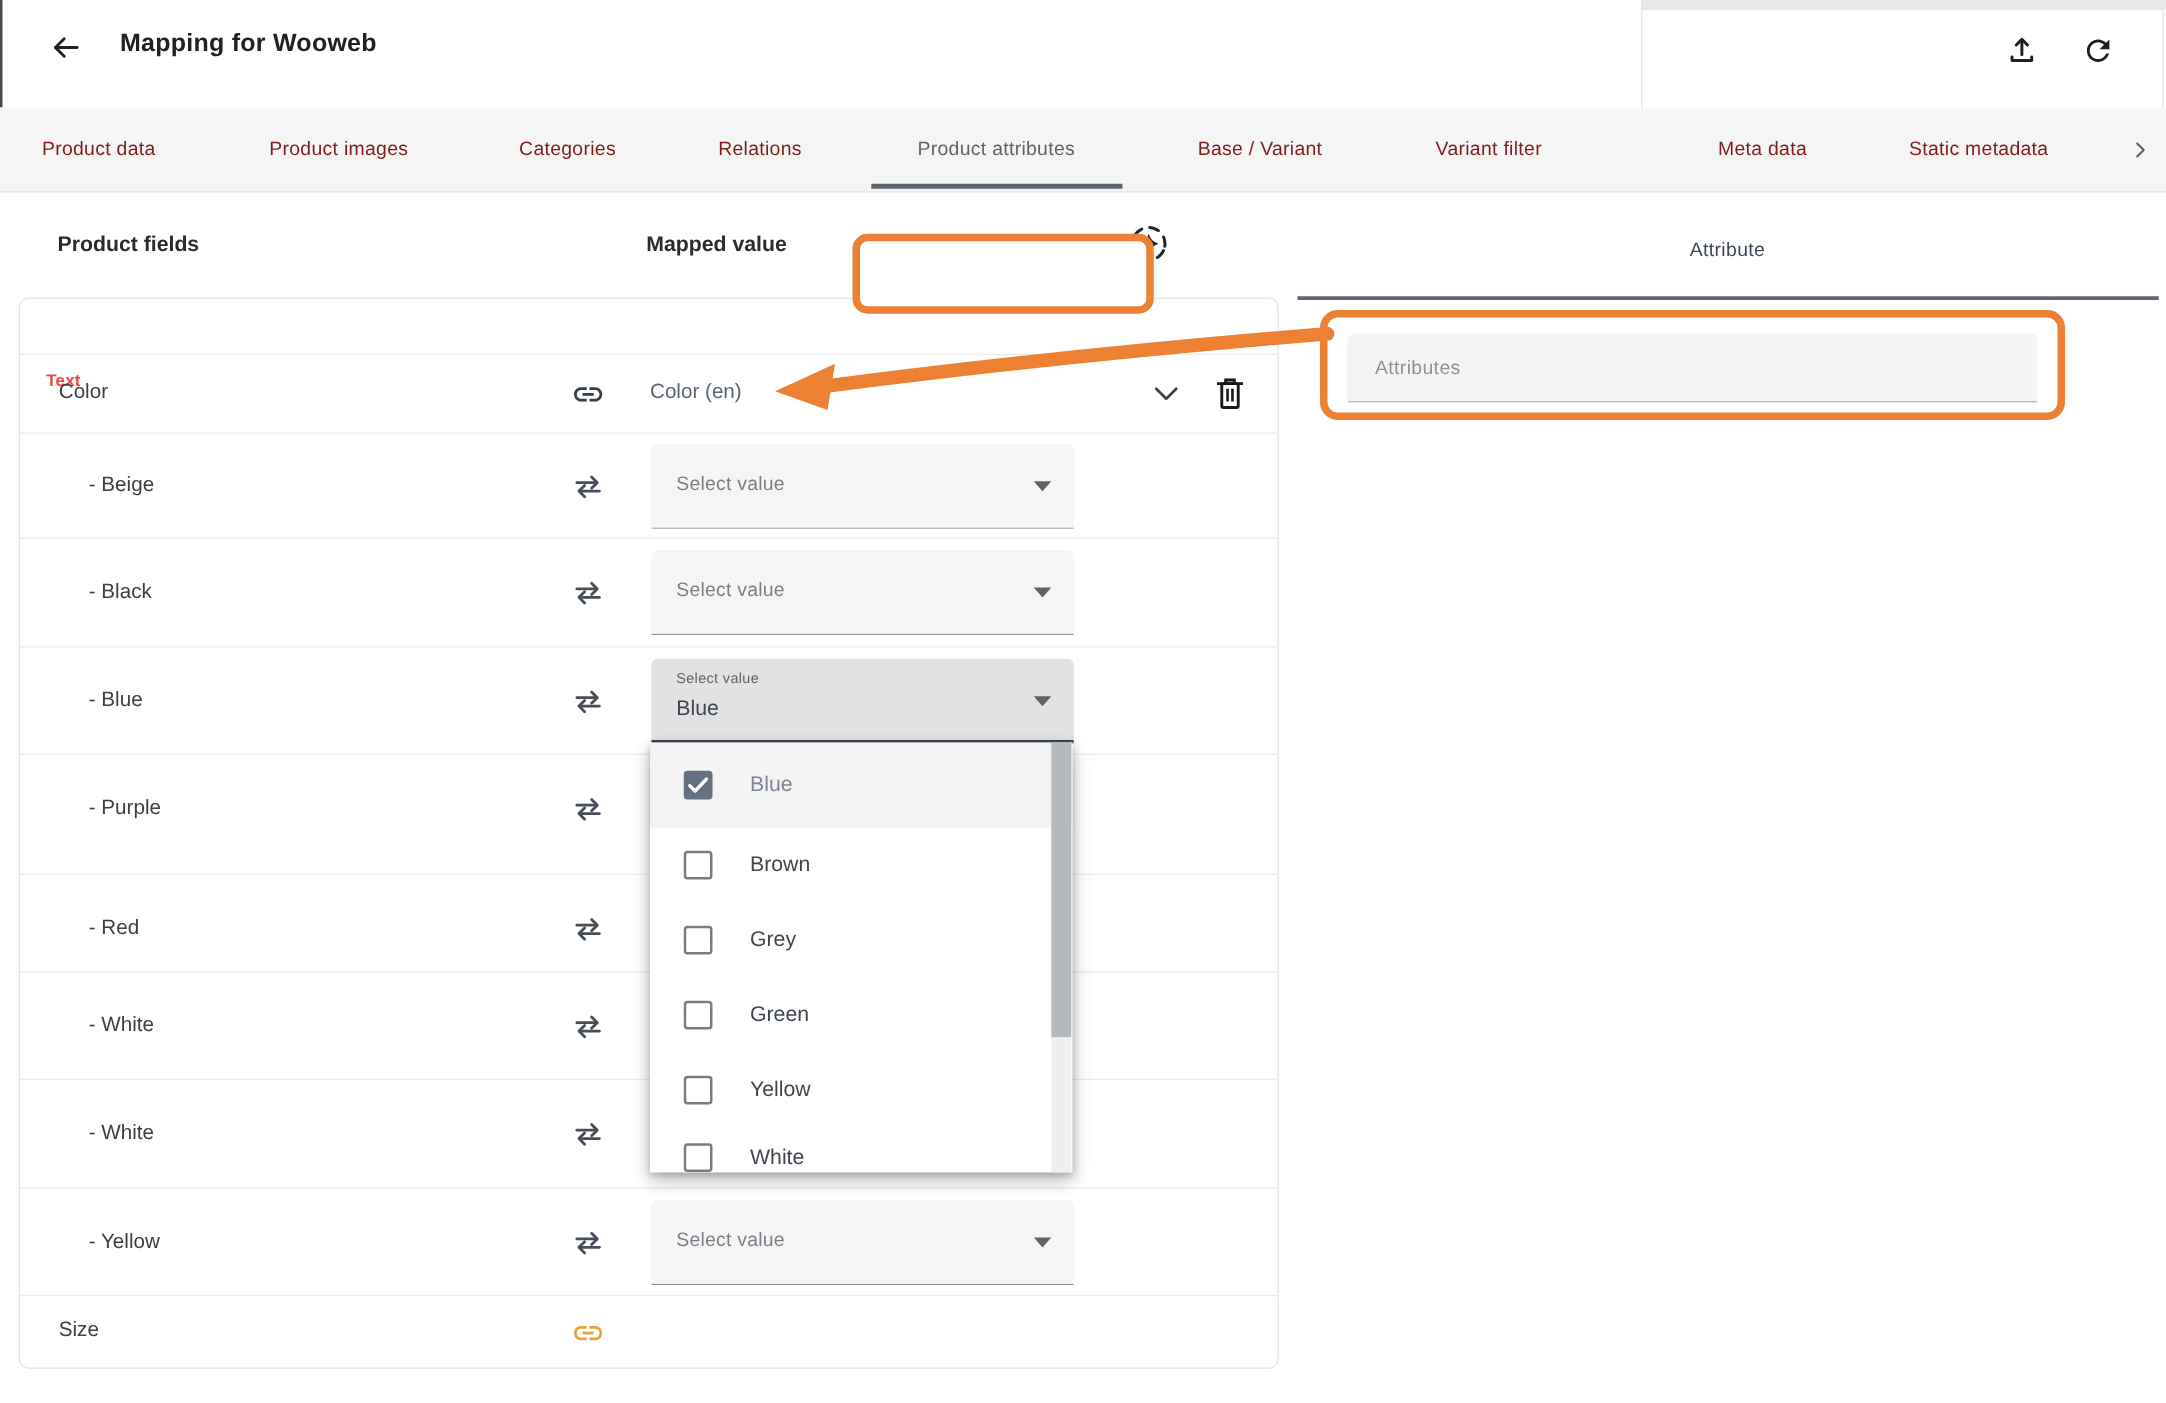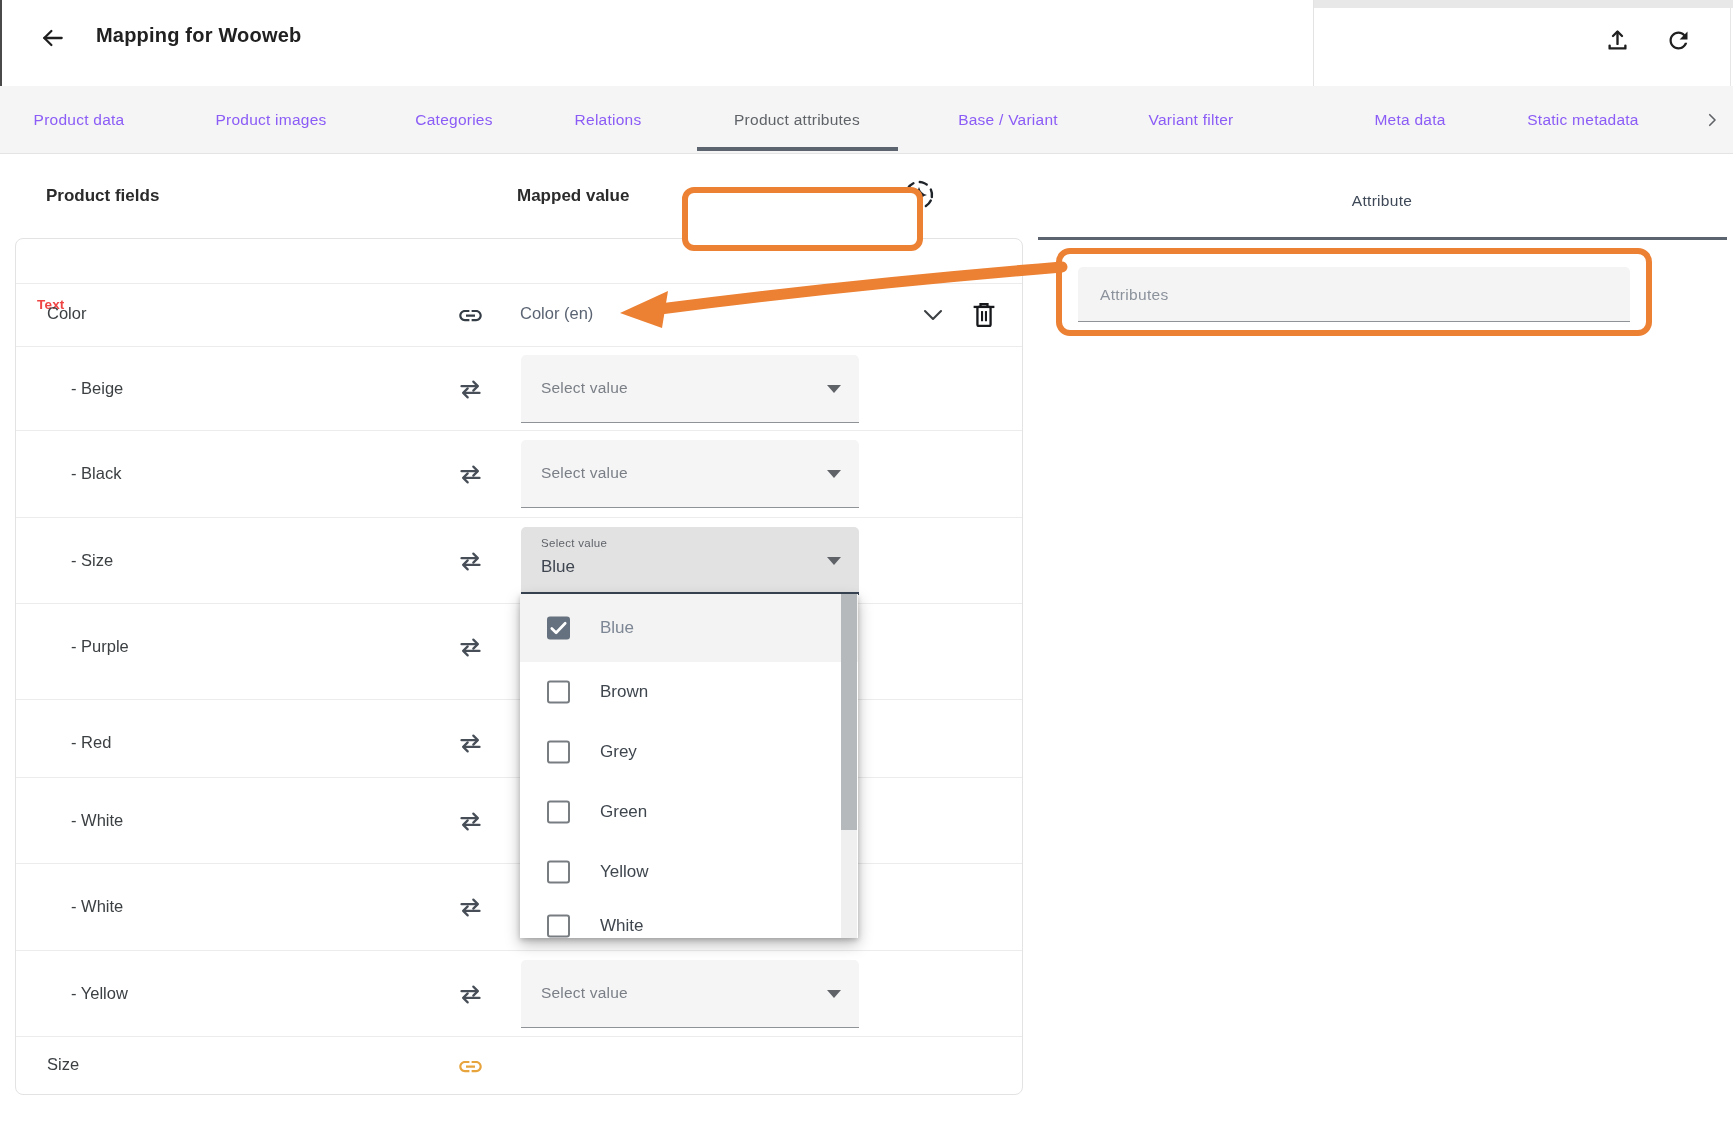--- a/index.html
+++ b/index.html
@@ -5,21 +5,21 @@
   html,body{margin:0;padding:0;background:#fff;}
   .screen{position:relative;width:1733px;height:1122px;background:#fff;
           font-family:"Liberation Sans",sans-serif;overflow:hidden;color:#3c4043;}
   .abs{position:absolute;}
   
   .page-title{font-size:20px;font-weight:bold;color:#212121;letter-spacing:.2px;}
   .icon-btn{display:flex;align-items:center;justify-content:center;cursor:pointer;background:none;border:none;padding:0;}
   
   .tabbar{left:0;top:86px;width:1733px;height:67px;background:#f5f5f5;border-bottom:1px solid #e4e4e4;}
   .tab{position:absolute;top:0;height:67px;display:flex;align-items:center;transform:translateX(-50%);
-       font-size:15.5px;font-weight:500;color:#8b5cf6;letter-spacing:.25px;cursor:pointer;z-index:2;white-space:nowrap;}
+       font-size:15.5px;font-weight:500;color:#7f1d1d;letter-spacing:.25px;cursor:pointer;z-index:2;white-space:nowrap;}
   .tab.active{color:#5f6368;}
   .tab-indicator{left:697px;top:147px;width:201px;height:4px;background:#5c6470;z-index:3;}
   .tab-highlight{left:682px;top:101px;width:241px;height:64px;background:#fff;border:6px solid #ec8033;border-radius:12px;z-index:1;box-sizing:border-box;}
   .seam-v{left:1313px;top:0;width:1px;height:153px;background:#e3e3e3;}
   .seam-strip{left:1313px;top:0;width:420px;height:8px;background:#e8e8e8;}
   .edge-left{left:0;top:0;width:2px;height:86px;background:#4a4a4a;}
   .edge-right{left:1730px;top:8px;width:1px;height:145px;background:#e6e6e6;}
   
   .col-header{font-size:17px;font-weight:bold;color:#2b2b2b;}
   .attr-header{font-size:15.5px;font-weight:500;color:#3e4857;letter-spacing:.3px;transform:translateX(-50%);}
@@ -188,21 +188,21 @@
             <path d="M9.5 11l-4 4 4 4"></path>
           </svg>
       </span>
       <div class="select" style="top:9px;">
         <span class="ph">Select value</span>
         <span class="caret"></span>
       </div>
     </div>
 
     <div class="row" style="top:278px;height:86px;">
-      <span class="row-label" style="left:55px;top:33px;">- Size</span>
+      <span class="row-label" style="left:55px;top:33px;">- Blue</span>
       <span class="abs" style="left:441px;top:30px;cursor:pointer;">
         <svg width="27" height="27" viewBox="0 0 24 24" fill="none" stroke="#474e57" stroke-width="2" stroke-linecap="round" stroke-linejoin="round">
             <path d="M4 9h14"></path>
             <path d="M14.5 5L18.5 9l-4 4"></path>
             <path d="M20 15H6"></path>
             <path d="M9.5 11l-4 4 4 4"></path>
           </svg>
       </span>
       <div class="select focused" style="top:9px;">
         <span class="flabel">Select value</span>

